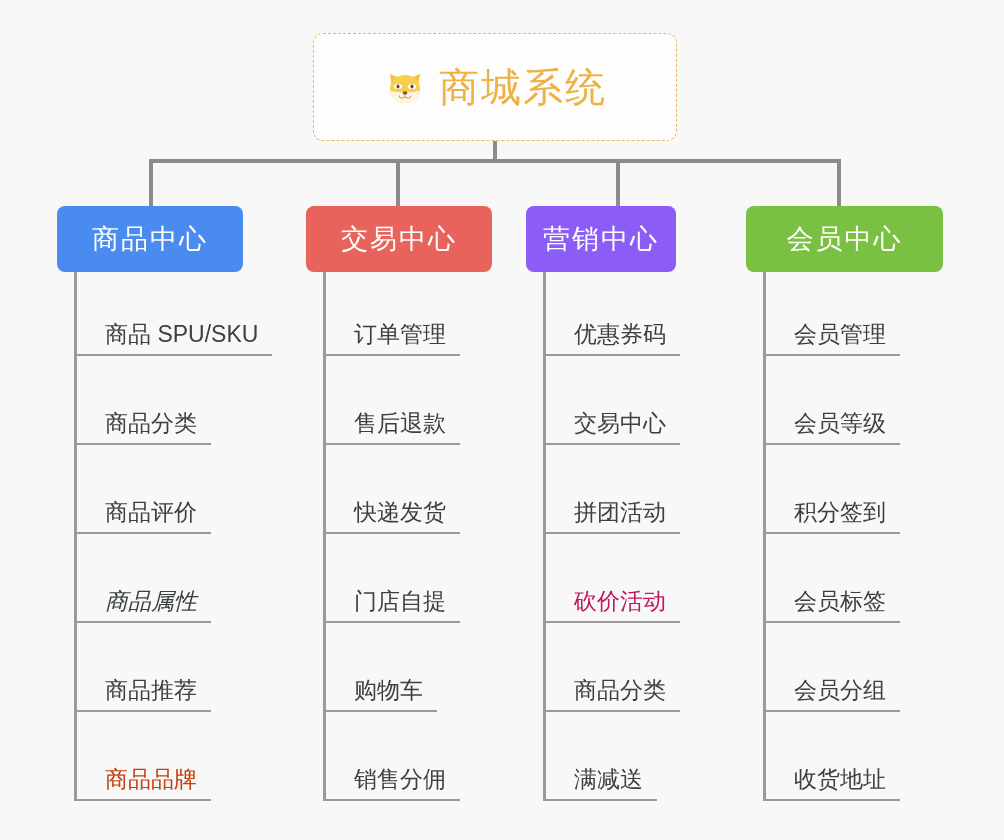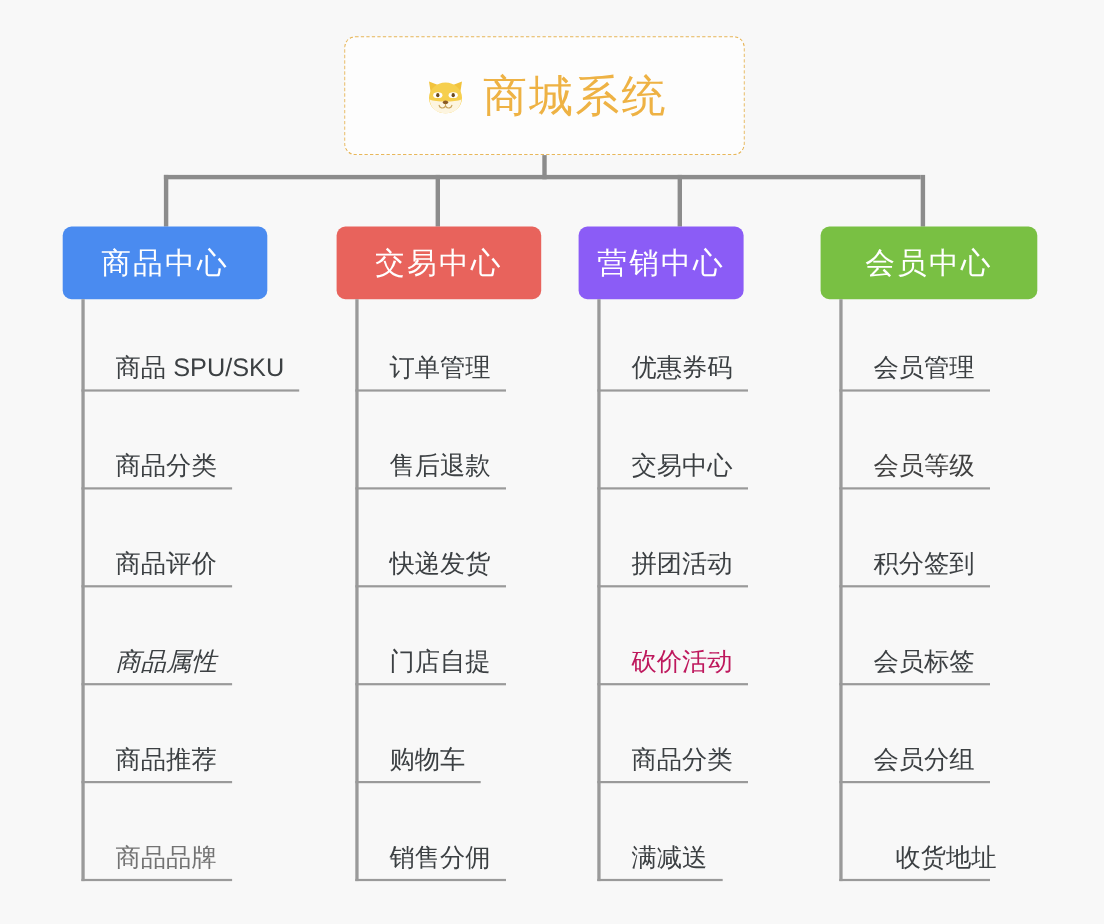--- a/index.html
+++ b/index.html
@@ -173,21 +173,21 @@
       </div>
       <div class="leaf" style="top: 351px;">
         <span class="leaf-label" style="color: rgb(60, 64, 67); font-style: italic;">商品属性</span>
         <div class="leaf-underline" style="background: rgb(154, 154, 154); width: 137px;"></div>
       </div>
       <div class="leaf" style="top: 440px;">
         <span class="leaf-label" style="color: rgb(60, 64, 67);">商品推荐</span>
         <div class="leaf-underline" style="background: rgb(154, 154, 154); width: 137px;"></div>
       </div>
       <div class="leaf" style="top: 529px;">
-        <span class="leaf-label" style="color: #737373; font-family: Liberation Mono, monospace;">商品品牌</span>
+        <span class="leaf-label" style="color: #c2410c; font-family: Liberation Mono, monospace;">商品品牌</span>
         <div class="leaf-underline" style="background: rgb(154, 154, 154); width: 137px;"></div>
       </div>
     </div>
   <div class="branch" style="left:323px;">
       <div class="branch-trunk" style="background: rgb(154, 154, 154); height: 529px;"></div>
       <div class="leaf" style="top: 84px;">
         <span class="leaf-label" style="color: rgb(60, 64, 67);">订单管理</span>
         <div class="leaf-underline" style="background: rgb(154, 154, 154); width: 137px;"></div>
       </div>
       <div class="leaf" style="top: 173px;">
@@ -254,18 +254,18 @@
       </div>
       <div class="leaf" style="top: 351px;">
         <span class="leaf-label" style="color: rgb(60, 64, 67);">会员标签</span>
         <div class="leaf-underline" style="background: rgb(154, 154, 154); width: 137px;"></div>
       </div>
       <div class="leaf" style="top: 440px;">
         <span class="leaf-label" style="color: rgb(60, 64, 67);">会员分组</span>
         <div class="leaf-underline" style="background: rgb(154, 154, 154); width: 137px;"></div>
       </div>
       <div class="leaf" style="top: 529px;">
-        <span class="leaf-label" style="color: rgb(60, 64, 67); margin-left: 20px;">收货地址</span>
+        <span class="leaf-label" style="color: rgb(60, 64, 67);">收货地址</span>
         <div class="leaf-underline" style="background: rgb(154, 154, 154); width: 137px;"></div>
       </div>
     </div>
 
 </div>
 
 </body></html>

